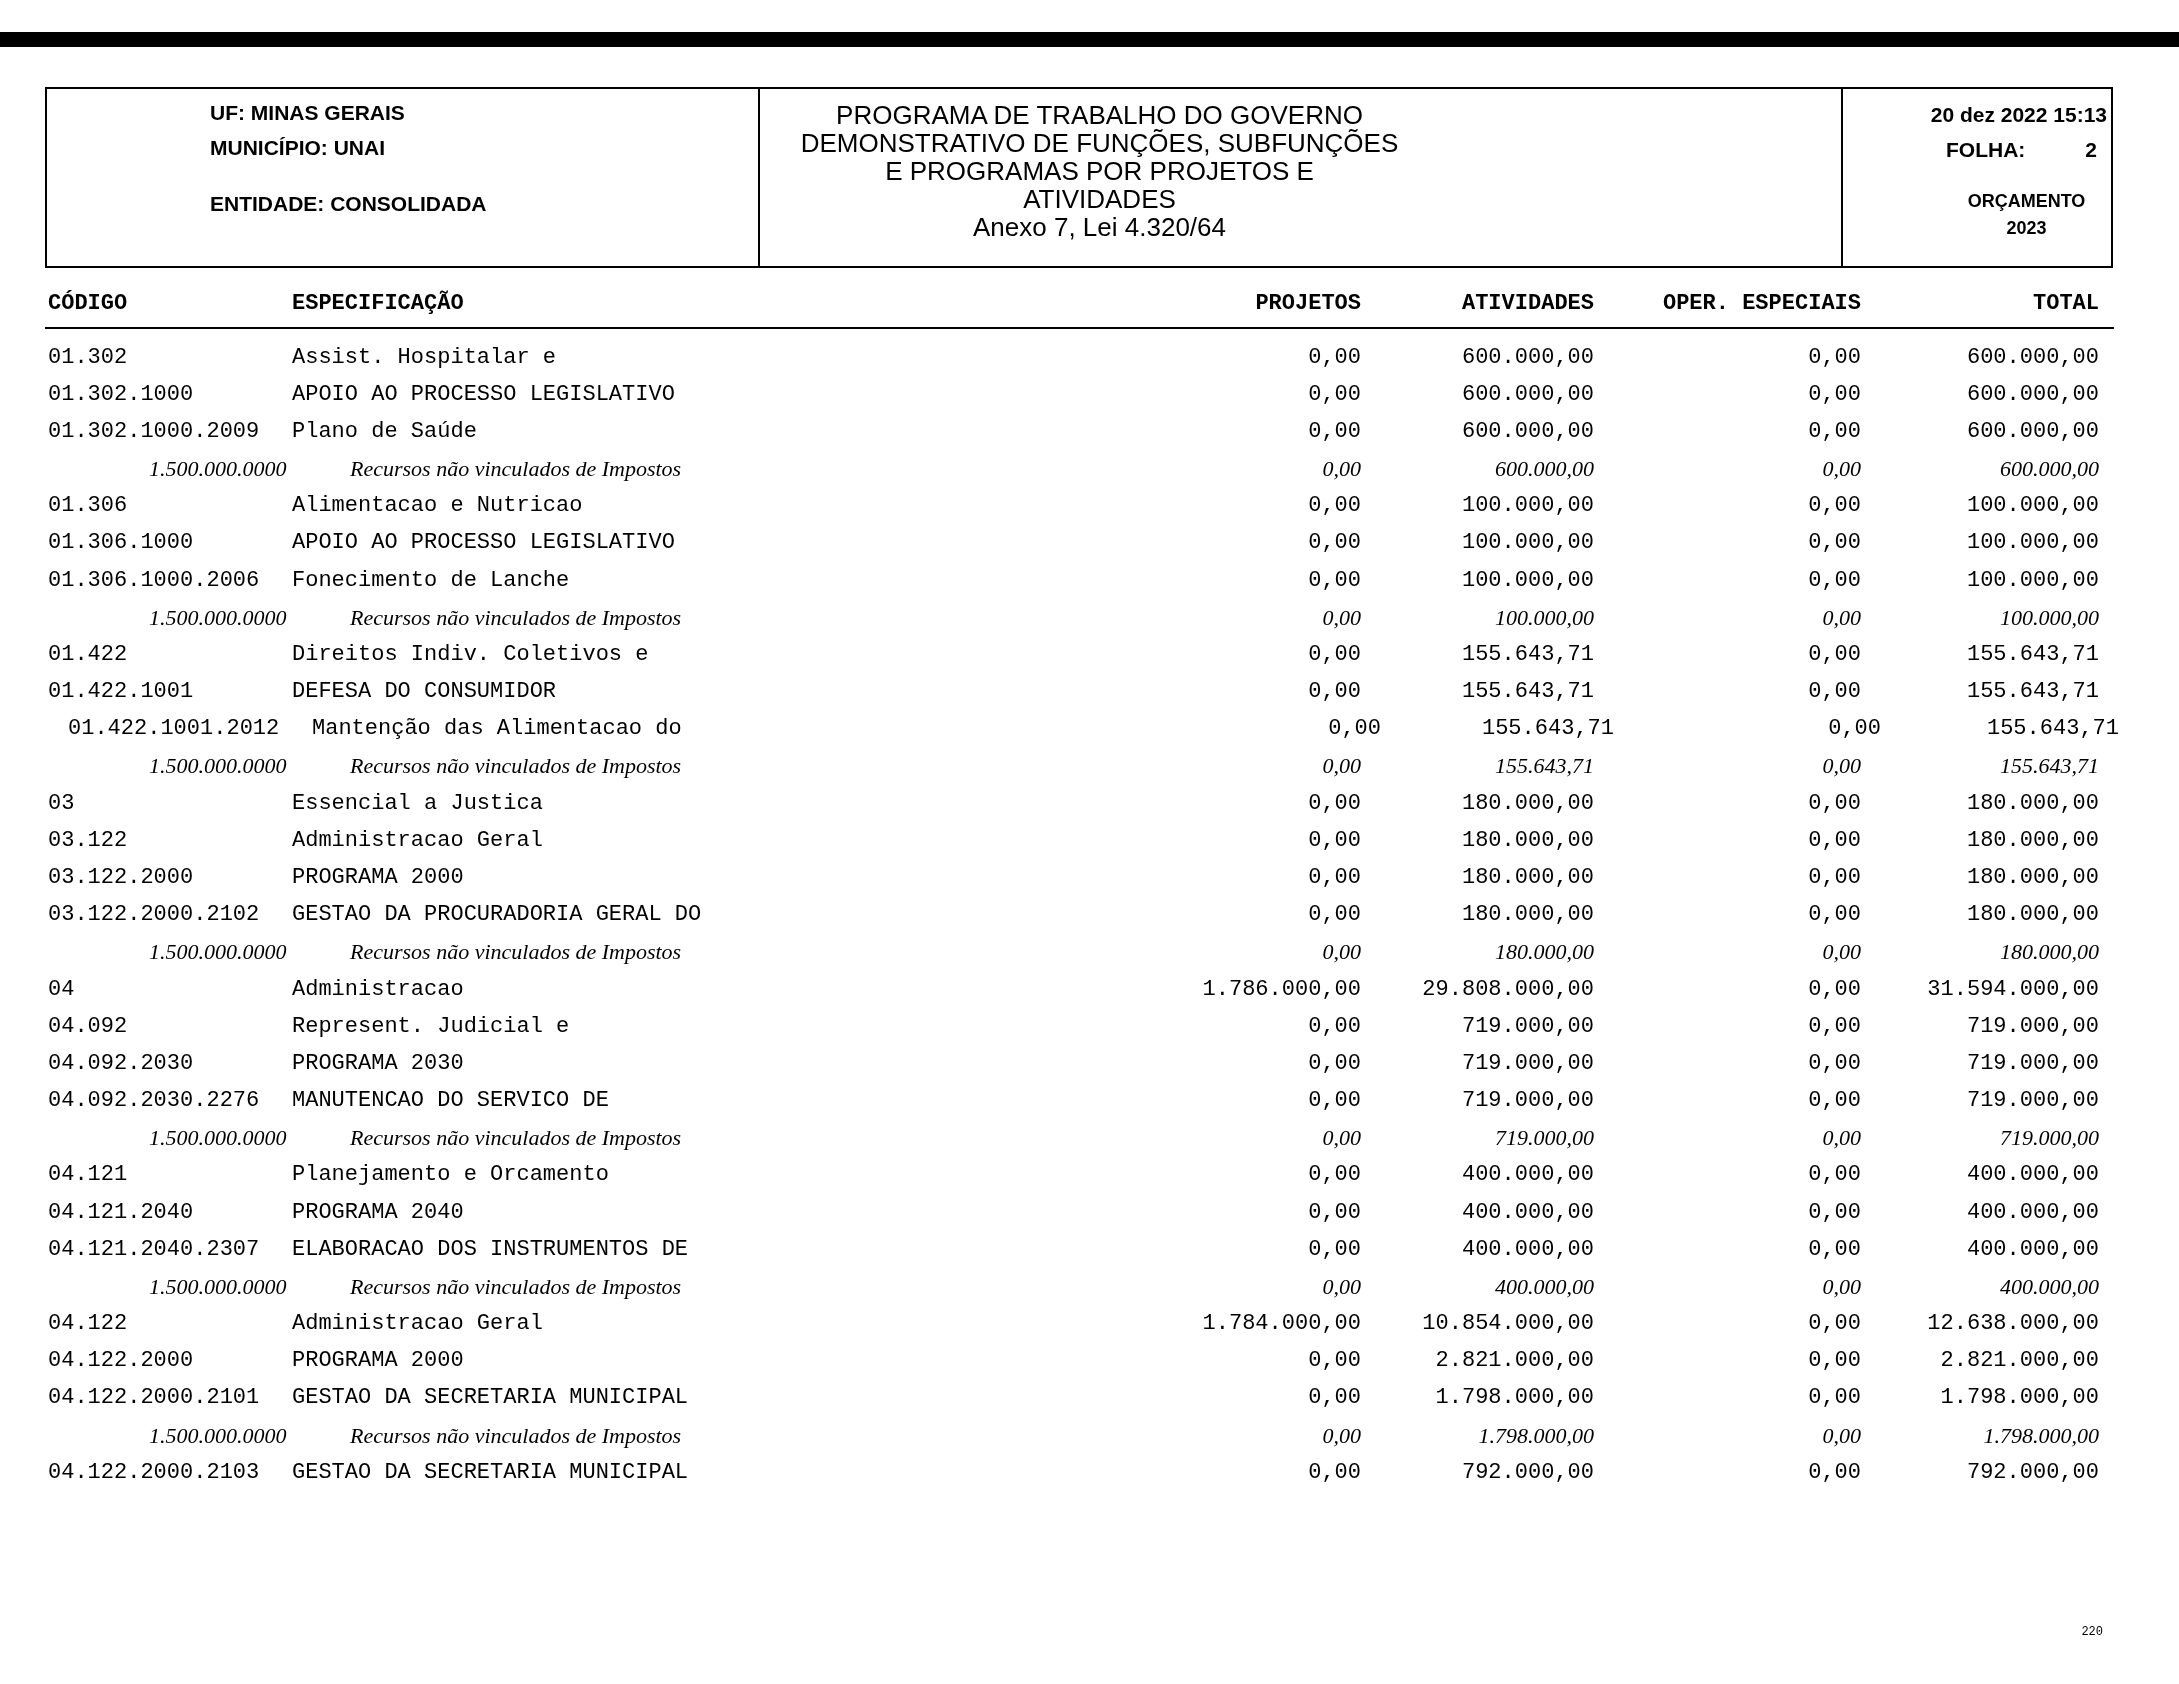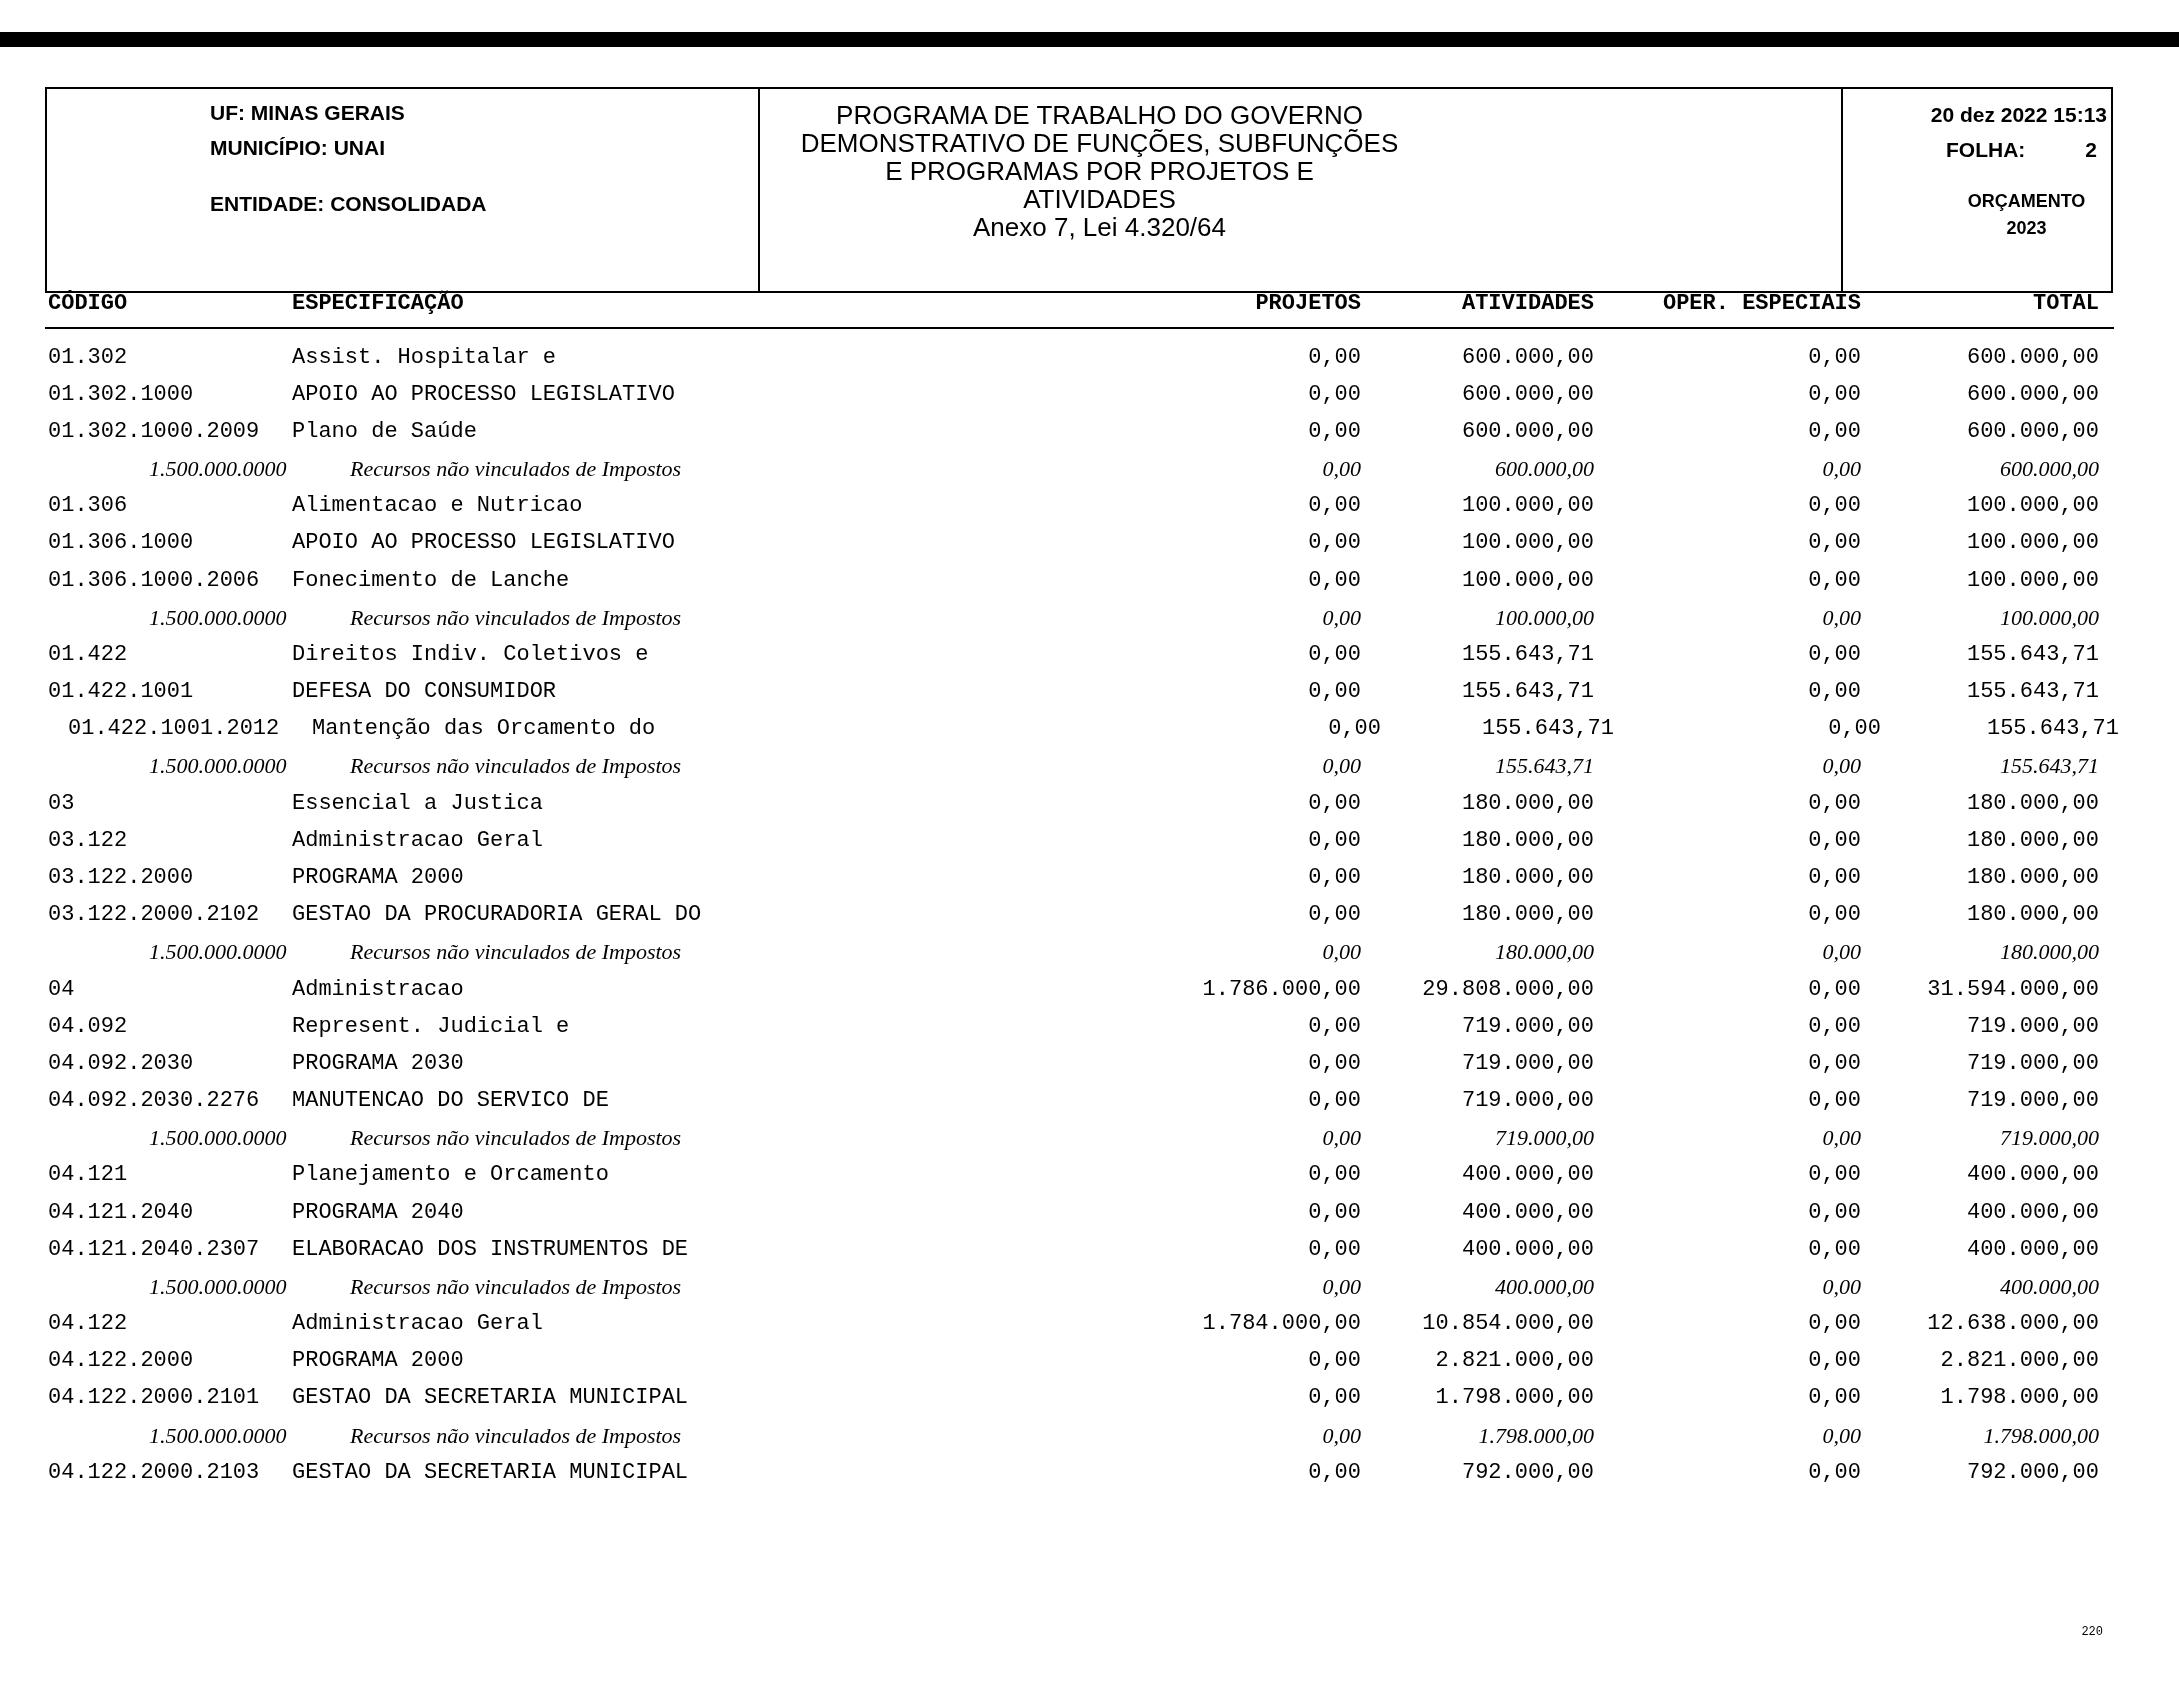--- a/index.html
+++ b/index.html
@@ -9,21 +9,21 @@
     background:#ffffff;
     overflow:hidden;
     font-family:"Liberation Sans", sans-serif;
     color:#000;
   }
   
   .topbar { position:absolute; left:0; top:32px; width:2179px; height:15px; background:#000; }
 
   
   .header-box {
-    position:absolute; left:45px; top:87px; width:2068px; height:206px;
+    position:absolute; left:45px; top:87px; width:2068px; height:181px;
     border:2px solid #000; box-sizing:border-box;
   }
   .vdiv { position:absolute; top:0; width:2px; height:100%; background:#000; }
   .vdiv.d1 { left:711px; }
   .vdiv.d2 { left:1794px; }
 
   .hl { position:absolute; font-weight:bold; font-size:21px; line-height:24px; white-space:pre; }
   .hl.uf        { left:163px; top:12px; }
   .hl.municipio { left:163px; top:47px; }
   .hl.entidade  { left:163px; top:103px; }
@@ -189,21 +189,21 @@
       <div class="trow" style="top: 680px;">
         <span class="c code">01.422.1001</span>
         <span class="c desc">DEFESA DO CONSUMIDOR</span>
         <span class="c num proj">0,00</span>
         <span class="c num ativ">155.643,71</span>
         <span class="c num oper">0,00</span>
         <span class="c num total">155.643,71</span>
       </div>
       <div class="trow" style="top: 717px; margin-left: 20px;">
         <span class="c code">01.422.1001.2012</span>
-        <span class="c desc">Mantenção das Orcamento do</span>
+        <span class="c desc">Mantenção das Alimentacao do</span>
         <span class="c num proj">0,00</span>
         <span class="c num ativ">155.643,71</span>
         <span class="c num oper">0,00</span>
         <span class="c num total">155.643,71</span>
       </div>
       <div class="trow resource" style="top: 754px;">
         <span class="c code">1.500.000.0000</span>
         <span class="c desc">Recursos não vinculados de Impostos</span>
         <span class="c num proj">0,00</span>
         <span class="c num ativ">155.643,71</span>

